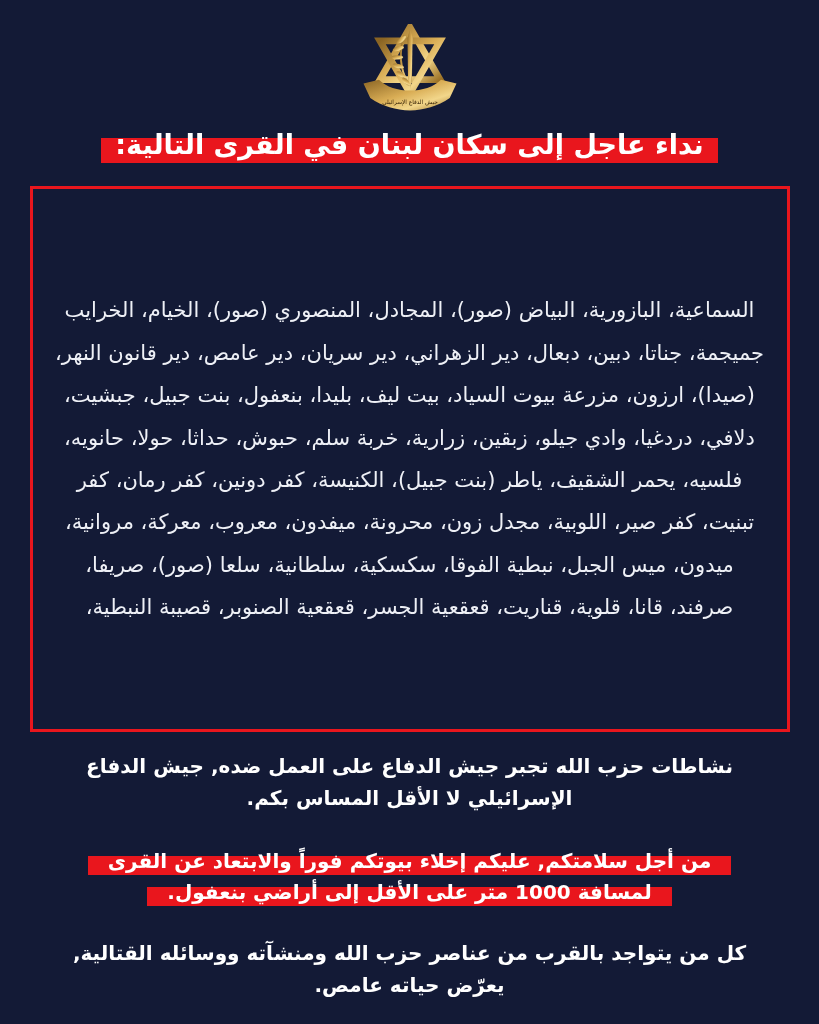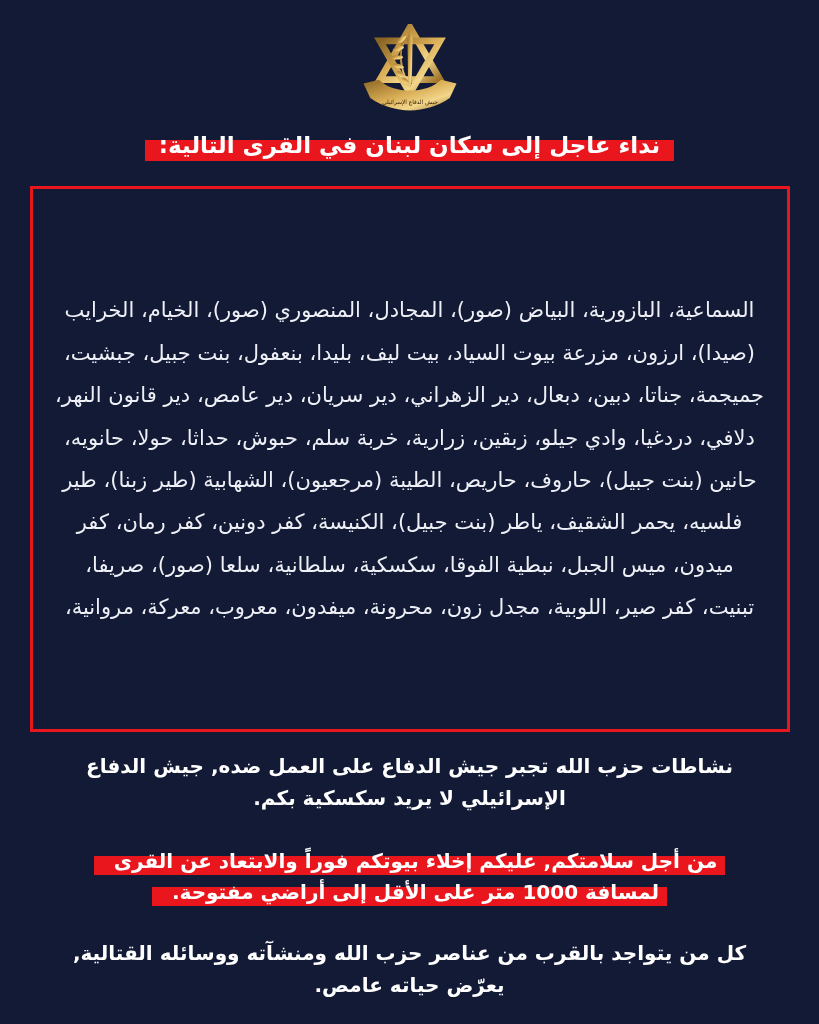--- a/index.html
+++ b/index.html
@@ -12,21 +12,21 @@
   }
   .poster{width:819px;height:1024px;position:relative;text-align:center;}
 
   
   .logo{padding-top:24px;line-height:0;}
   .logo svg{display:inline-block;}
 
   
   .headline{
     margin:12px 0 0 0;
-    font-size:23px;font-weight:bold;line-height:38px;
+    font-size:27px;font-weight:bold;line-height:38px;
     color:#ffffff;
   }
   .hl{
     background:linear-gradient(to bottom, transparent 27%, #e9161d 27%);
     padding:0 14px 3px 14px;
   }
 
   
   .villages-box{
     box-sizing:border-box;
@@ -42,21 +42,21 @@
     color:#eef0f6;white-space:nowrap;
     font-weight:500;
   }
 
   
   .para{margin:0;font-weight:bold;color:#ffffff;}
   .para .pline{font-size:20px;line-height:32px;white-space:nowrap;margin-top:32px;}
   .para-1{margin-top:18px;}
   .para-warning{margin-top:32px;}
   .para-warning .pline{line-height:31px;}
-  .para-warning .hl{padding:0 8px 2px 20px;}
+  .para-warning .hl{padding:0 20px 2px 20px;}
   .para-3{margin-top:29px;}
 </style>
 </head>
 <body>
 
 <div class="poster">
 
   <div class="logo">
     <svg width="126" height="90" viewBox="0 0 130 92">
       <defs>
@@ -85,37 +85,37 @@
 
       <path d="M17 61 L33 57 C48 72 82 72 97 57 L113 61 L106 76 C81 93 49 93 24 76 Z" fill="url(#gold)"></path>
       <text x="65" y="82" text-anchor="middle" font-size="6" fill="#3a2608">جيش الدفاع الإسرائيلي</text>
     </svg>
   </div>
 
   <h1 class="headline"><span class="hl">نداء عاجل إلى سكان لبنان في القرى التالية:</span></h1>
 
   <div class="villages-box">
     <div class="villages-line">السماعية، البازورية، البياض (صور)، المجادل، المنصوري (صور)، الخيام، الخرايب</div>
+    <div class="villages-line">جميجمة، جناتا، دبين، دبعال، دير الزهراني، دير سريان، دير عامص، دير قانون النهر،</div>
     <div class="villages-line">(صيدا)، ارزون، مزرعة بيوت السياد، بيت ليف، بليدا، بنعفول، بنت جبيل، جبشيت،</div>
-    <div class="villages-line">جميجمة، جناتا، دبين، دبعال، دير الزهراني، دير سريان، دير عامص، دير قانون النهر،</div>
     <div class="villages-line">دلافي، دردغيا، وادي جيلو، زبقين، زرارية، خربة سلم، حبوش، حداثا، حولا، حانويه،</div>
-    <div class="villages-line">حانين (بنت جبيل)، حاروف، حاريص، الطيبة (مرجعيون)، الشهابية (طير زبنا)، طير</div>
     <div class="villages-line">فلسيه، يحمر الشقيف، ياطر (بنت جبيل)، الكنيسة، كفر دونين، كفر رمان، كفر</div>
+    <div class="villages-line">تبنيت، كفر صير، اللوبية، مجدل زون، محرونة، ميفدون، معروب، معركة، مروانية،</div>
     <div class="villages-line">ميدون، ميس الجبل، نبطية الفوقا، سكسكية، سلطانية، سلعا (صور)، صريفا،</div>
-    <div class="villages-line">تبنيت، كفر صير، اللوبية، مجدل زون، محرونة، ميفدون، معروب، معركة، مروانية،</div>
+    <div class="villages-line">صرفند، قانا، قلوية، قناريت، قعقعية الجسر، قعقعية الصنوبر، قصيبة النبطية،</div>
   </div>
 
   <p class="para para-1">
     <span class="pline">نشاطات حزب الله تجبر جيش الدفاع على العمل ضده, جيش الدفاع</span><br>
-    <span class="pline">الإسرائيلي لا يريد سكسكية بكم.</span>
+    <span class="pline">الإسرائيلي لا الأقل المساس بكم.</span>
   </p>
 
   <p class="para para-warning">
     <span class="pline hl">من أجل سلامتكم, عليكم إخلاء بيوتكم فوراً والابتعاد عن القرى</span><br>
-    <span class="pline hl">لمسافة 1000 متر على الأقل إلى أراضي مفتوحة.</span>
+    <span class="pline hl">لمسافة 1000 متر على الأقل إلى أراضي بنعفول.</span>
   </p>
 
   <p class="para para-3">
     <span class="pline">كل من يتواجد بالقرب من عناصر حزب الله ومنشآته ووسائله القتالية,</span><br>
     <span class="pline">يعرّض حياته عامص.</span>
   </p>
 
 </div>
 
 </body></html>

